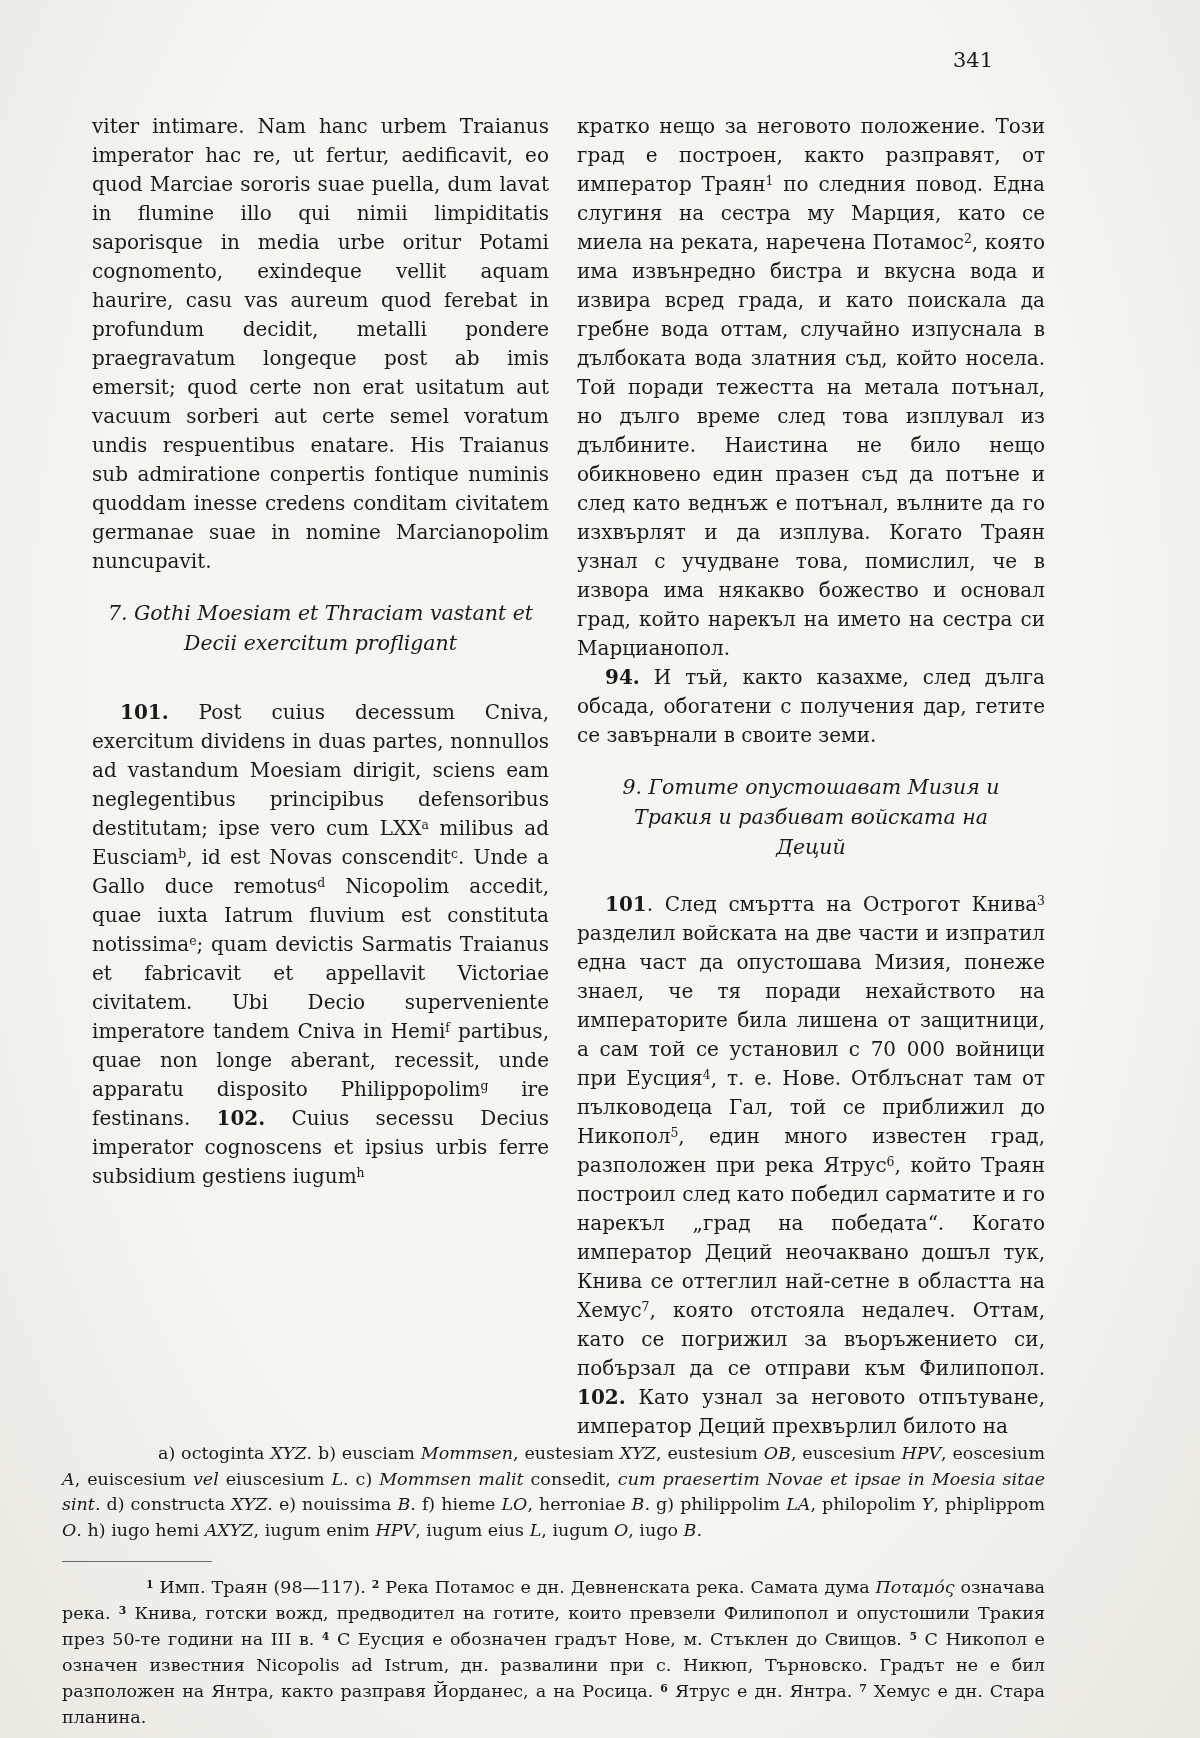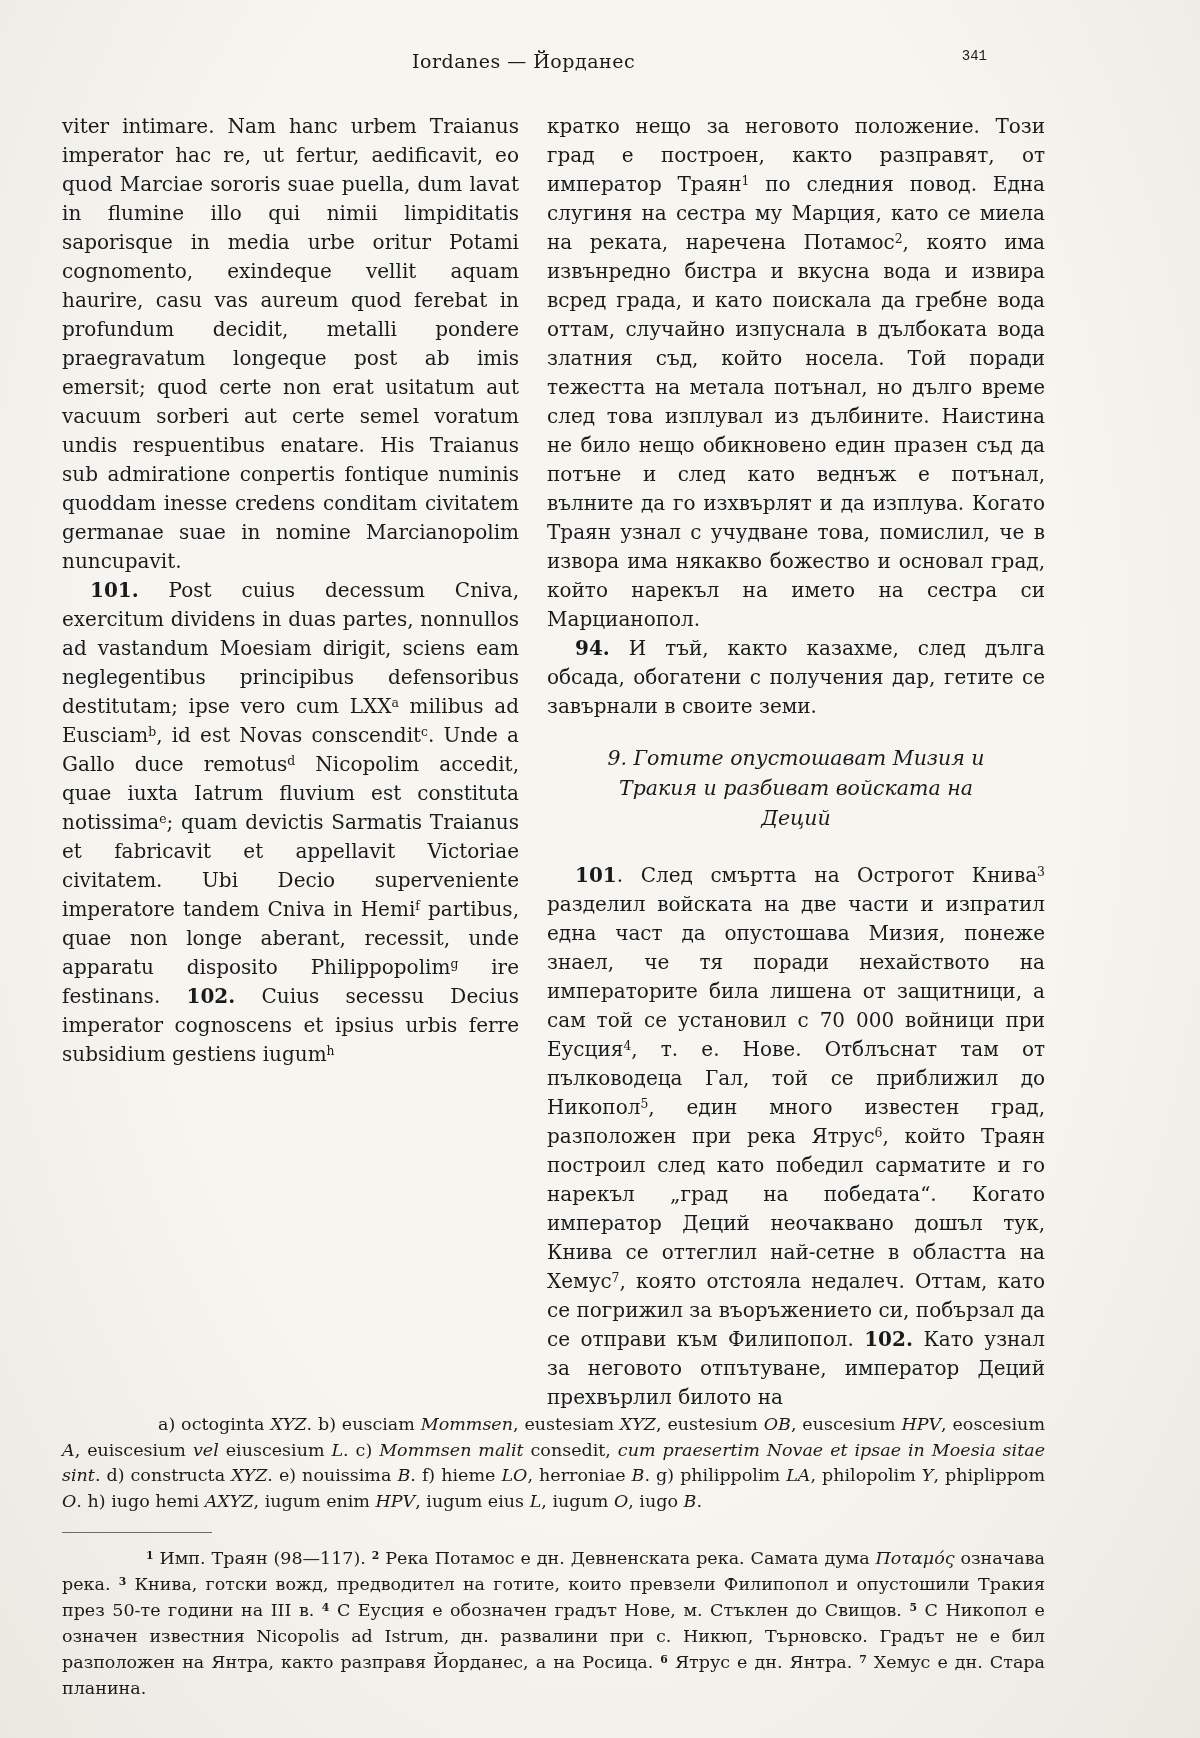--- a/index.html
+++ b/index.html
@@ -7,25 +7,25 @@
     width: 1200px; height: 1738px;
     background: radial-gradient(ellipse at 50% 40%, #f6f5f0 55%, #eae8e1 100%);
     font-family: "DejaVu Serif", serif;
     color: #1a1a1a;
     overflow: hidden;
   }
   .page { margin-left: 62px; padding-top: 50px; width: 983px; position: relative; }
 
   .header { position: relative; height: 28px; margin-bottom: 34px; font-size: 19px; }
   .running-title { position: absolute; left: 0; right: 60px; text-align: center; letter-spacing: 0.5px; }
-  .page-number { position: absolute; right: 58px; top: -2px; font-size: 14px; font-family: Liberation Mono, monospace; }
+  .page-number { position: absolute; right: 52px; top: -2px; font-size: 21px; }
 
   .columns { display: flex; gap: 28px; }
   .col { text-align: justify; font-size: 20px; line-height: 29px; }
-  .col-latin { width: 457px; flex: none; }
+  .col-latin { width: 457px; flex: none; margin-left: 30px; }
   .col-bulgarian { flex: 1; }
 
   .par { margin: 0; }
   .indent { text-indent: 28px; }
   .gap-latin-94 { margin-top: 48px; }
 
   .heading {
     font-style: italic; text-align: center;
     font-size: 20.5px; line-height: 30px;
     margin: 22px auto 36px auto;
@@ -51,28 +51,28 @@
     font-size: 17.5px; line-height: 26px;
     text-align: justify; text-indent: 84px;
   }
 </style>
 </head>
 <body>
 
 <div class="page">
 
   <div class="header">
-    <span class="running-title">Iordanes — Йорданес</span>
     <span class="page-number">341</span>
   </div>
 
   <div class="columns">
 
     <div class="col col-latin">
       <p class="par">viter intimare. Nam hanc urbem Traianus imperator hac re, ut fertur, aedificavit, eo quod Marciae sororis suae puella, dum lavat in flumine illo qui nimii limpiditatis saporisque in media urbe oritur Potami cognomento, exindeque vellit aquam haurire, casu vas aureum quod ferebat in profundum decidit, metalli pondere praegravatum longeque post ab imis emersit; quod certe non erat usitatum aut vacuum sorberi aut certe semel voratum undis respuentibus enatare. His Traianus sub admiratione conpertis fontique numinis quoddam inesse credens conditam civitatem germanae suae in nomine Marcianopolim nuncupavit.</p>
+      <div class="heading heading-latin">7. Gothi Moesiam et Thraciam vastant et Decii exercitum profligant</div>
       <p class="par indent"><span style="font-weight: bold;">101.</span> Post cuius decessum Cniva, exercitum dividens in duas partes, nonnullos ad vastandum Moesiam dirigit, sciens eam neglegentibus principibus defensoribus destitutam; ipse vero cum LXX<sup>a</sup> milibus ad Eusciam<sup>b</sup>, id est Novas conscendit<sup>c</sup>. Unde a Gallo duce remotus<sup>d</sup> Nicopolim accedit, quae iuxta Iatrum fluvium est constituta notissima<sup>e</sup>; quam devictis Sarmatis Traianus et fabricavit et appellavit Victoriae civitatem. Ubi Decio superveniente imperatore tandem Cniva in Hemi<sup>f</sup> partibus, quae non longe aberant, recessit, unde apparatu disposito Philippopolim<sup>g</sup> ire festinans. <span style="font-weight: bold;">102.</span> Cuius secessu Decius imperator cognoscens et ipsius urbis ferre subsidium gestiens iugum<sup>h</sup></p>
     </div>
 
     <div class="col col-bulgarian">
       <p class="par">кратко нещо за неговото положение. Този град е построен, както разправят, от император Траян<sup>1</sup> по следния повод. Една слугиня на сестра му Марция, като се миела на реката, наречена Потамос<sup>2</sup>, която има извънредно бистра и вкусна вода и извира всред града, и като поискала да гребне вода оттам, случайно изпуснала в дълбоката вода златния съд, който носела. Той поради тежестта на метала потънал, но дълго време след това изплувал из дълбините. Наистина не било нещо обикновено един празен съд да потъне и след като веднъж е потънал, вълните да го изхвърлят и да изплува. Когато Траян узнал с учудване това, помислил, че в извора има някакво божество и основал град, който нарекъл на името на сестра си Марцианопол.</p>
       <p class="par indent"><span style="font-weight: bold;">94.</span> И тъй, както казахме, след дълга обсада, обогатени с получения дар, гетите се завърнали в своите земи.</p>
       <div class="heading heading-bulgarian">9. Готите опустошават Мизия и Тракия и разбиват войската на Деций</div>
       <p class="par indent"><span style="font-weight: bold;">101</span>. След смъртта на Острогот Книва<sup>3</sup> разделил войската на две части и изпратил една част да опустошава Мизия, понеже знаел, че тя поради нехайството на императорите била лишена от защитници, а сам той се установил с 70 000 войници при Еусция<sup>4</sup>, т. е. Нове. Отблъснат там от пълководеца Гал, той се приближил до Никопол<sup>5</sup>, един много известен град, разположен при река Ятрус<sup>6</sup>, който Траян построил след като победил сарматите и го нарекъл „град на победата“. Когато император Деций неочаквано дошъл тук, Книва се оттеглил най-сетне в областта на Хемус<sup>7</sup>, която отстояла недалеч. Оттам, като се погрижил за въоръжението си, побързал да се отправи към Филипопол. <span style="font-weight: bold;">102.</span> Като узнал за неговото отпътуване, император Деций прехвърлил билото на</p>
     </div>
 

